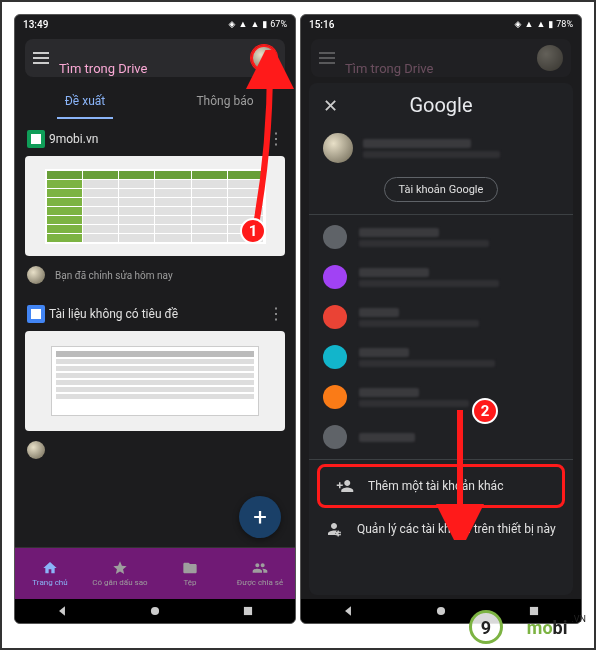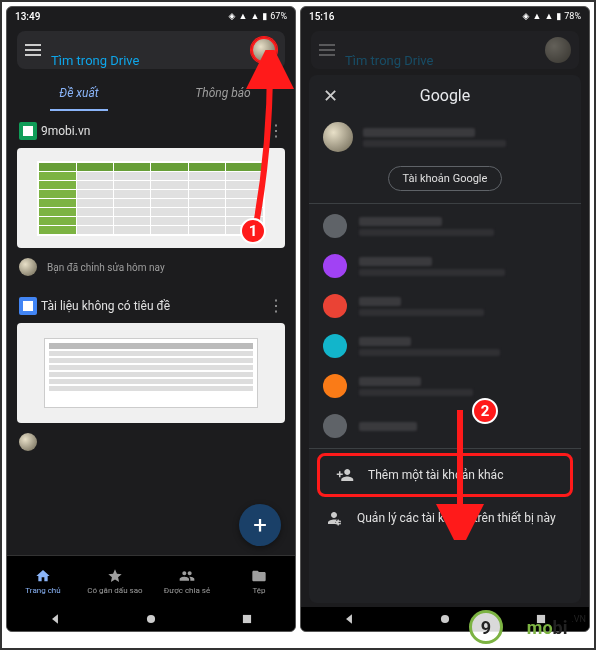--- a/index.html
+++ b/index.html
@@ -1,37 +1,37 @@
 <!DOCTYPE html>
 <html><head>
 <meta charset="utf-8">
 <style>
   * { margin: 0; padding: 0; box-sizing: border-box; font-family: Roboto, Arial, sans-serif; }
   body { background: #fff; width: 596px; height: 650px; position: relative; overflow: hidden; }
   .border-frame { position: absolute; inset: 0; border: 2px solid #333; pointer-events: none; z-index: 100; }
-  .container { display: flex; gap: 4px; padding: 6px; height: 638px; }
+  .container { display: flex; gap: 4px; padding: 14px; height: 638px; }
   .phone { flex: 1; background: #1c1c1e; border: 1px solid #555; border-radius: 6px; display: flex; flex-direction: column; overflow: hidden; position: relative; color: #e0e0e0; }
   
   
   .status-bar { height: 18px; display: flex; justify-content: space-between; align-items: center; padding: 0 8px; font-size: 10px; color: #fff; }
   .status-left { font-weight: 500; }
   .status-right { display: flex; gap: 3px; align-items: center; font-size: 9px; }
   
   
   .search-bar { margin: 6px 10px; height: 38px; background: #2a2a2d; border-radius: 8px; display: flex; align-items: center; padding: 0 8px; gap: 10px; }
   .menu-icon { width: 16px; display: flex; flex-direction: column; gap: 3px; }
   .menu-icon span { height: 2px; background: #ccc; }
-  .search-text { flex: 1; color: #0ea5e9; font-size: 13px; margin-top: 20px; }
+  .search-text { flex: 1; color: #f9a8d4; font-size: 13px; margin-top: 20px; }
   .avatar { width: 26px; height: 26px; border-radius: 50%; background: radial-gradient(circle at 35% 35%, #e8e0c8, #9b9480 60%, #6b6550); }
   .avatar-hl { border: 2px solid #ff1a1a; box-shadow: 0 0 0 1px #ff1a1a; }
   .avatar-sm { width: 18px; height: 18px; border-radius: 50%; background: radial-gradient(circle at 35% 35%, #e8e0c8, #9b9480 60%, #6b6550); }
   
   
   .tabs { display: flex; height: 36px; }
-  .tab { flex: 1; display: flex; align-items: center; justify-content: center; font-size: 12px; color: #9e9e9e; position: relative; font-style: italic; }
+  .tab { flex: 1; display: flex; align-items: center; justify-content: center; font-size: 12px; color: #9e9e9e; position: relative; }
   .tab.active { color: #8ab4f8; }
   .tab.active::after { content: ""; position: absolute; bottom: 0; left: 30%; right: 30%; height: 2px; background: #8ab4f8; }
   
   
   .content { flex: 1; overflow: hidden; padding: 4px 10px; }
   .file-row { display: flex; align-items: center; gap: 4px; padding: 6px 2px; }
   .file-icon { width: 18px; height: 18px; border-radius: 2px; display: flex; align-items: center; justify-content: center; }
   .sheets { background: #0f9d58; }
   .docs { background: #4285f4; }
   .file-icon::before { content: ""; width: 10px; height: 10px; background: #fff; }
@@ -45,34 +45,34 @@
   .sheet-preview span:nth-child(-n+6) { background: #689f38; }
   .doc-preview { width: 80%; height: 70%; background: #fff; border: 1px solid #ccc; display: flex; flex-direction: column; padding: 4px; gap: 2px; }
   .doc-preview span { height: 5px; background: #ddd; }
   .doc-preview span:first-child { background: #bbb; height: 6px; }
   
   .meta-row { display: flex; align-items: center; gap: 10px; padding: 6px 2px 14px; font-size: 10px; color: #9e9e9e; }
   
   .fab { position: absolute; right: 14px; bottom: 85px; width: 42px; height: 42px; border-radius: 50%; background: #1a4068; color: #fff; display: flex; align-items: center; justify-content: center; font-size: 24px; box-shadow: 0 2px 6px rgba(0,0,0,.4); }
   
   
-  .bottom-nav { height: 52px; background: #000000; display: flex; border-top: 1px solid #333; }
+  .bottom-nav { height: 52px; background: #701a75; display: flex; border-top: 1px solid #333; }
   .nav-item { flex: 1; display: flex; flex-direction: column; align-items: center; justify-content: center; gap: 2px; font-size: 8px; color: #9e9e9e; }
   .nav-item.active { color: #8ab4f8; }
   .nav-icon { width: 16px; height: 16px; }
   
   .sys-nav { height: 24px; display: flex; justify-content: space-around; align-items: center; background: #000; }
   .sys-btn { width: 14px; height: 14px; }
   
   
   .dimmed { opacity: .35; }
   .sheet { position: absolute; left: 8px; right: 8px; top: 68px; bottom: 28px; background: #202124; border-radius: 8px; display: flex; flex-direction: column; padding: 10px 0; }
   .sheet-head { display: flex; align-items: center; padding: 0 14px 8px; }
   .close-x { color: #ccc; font-size: 18px; width: 20px; }
-  .sheet-title { flex: 1; text-align: center; font-size: 16px; color: #e8eaed; font-weight: 400; }
+  .sheet-title { flex: 1; text-align: center; font-size: 20px; color: #e8eaed; font-weight: 400; }
   .account-main { display: flex; gap: 10px; padding: 8px 14px; align-items: center; }
   .account-main .avatar { width: 30px; height: 30px; }
   .acc-lines { flex: 1; display: flex; flex-direction: column; gap: 3px; }
   .blur-line { height: 9px; background: #3a3a3d; border-radius: 2px; filter: blur(1px); }
   .blur-line.sm { height: 7px; width: 70%; background: #303033; }
   .gaccount-btn { margin: 6px auto 10px; padding: 5px 14px; border: 1px solid #5f6368; border-radius: 14px; font-size: 11px; color: #e0e0e0; background: transparent; display: block; }
   .divider { height: 1px; background: #3c4043; margin: 2px 0; }
   .acct-row { display: flex; align-items: center; gap: 12px; padding: 8px 14px; }
   .acct-circle { width: 24px; height: 24px; border-radius: 50%; }
   .c-gray { background: #5f6368; }
@@ -231,29 +231,29 @@
         <span>Trang chủ</span>
       </div>
       <div class="nav-item">
         <svg class="nav-icon" viewBox="0 0 24 24" fill="currentColor">
             <path d="M12 17.3l6.2 3.7-1.6-7 5.4-4.7-7.1-.6L12 2 9.1 8.7 2 9.3l5.4 4.7-1.6 7z"></path>
           </svg>
         <span>Có gắn dấu sao</span>
       </div>
       <div class="nav-item">
         <svg class="nav-icon" viewBox="0 0 24 24" fill="currentColor">
+            <path d="M10 4H4c-1.1 0-2 .9-2 2v12c0 1.1.9 2 2 2h16c1.1 0 2-.9 2-2V8c0-1.1-.9-2-2-2h-8l-2-2z"></path>
+          </svg>
+        <span>Tệp</span>
+      </div>
+      <div class="nav-item">
+        <svg class="nav-icon" viewBox="0 0 24 24" fill="currentColor">
             <path d="M16 11c1.7 0 3-1.3 3-3s-1.3-3-3-3-3 1.3-3 3 1.3 3 3 3zm-8 0c1.7 0 3-1.3 3-3S9.7 5 8 5 5 6.3 5 8s1.3 3 3 3zm0 2c-2.3 0-7 1.2-7 3.5V19h14v-2.5c0-2.3-4.7-3.5-7-3.5zm8 0c-.3 0-.6 0-1 .1 1.2.8 2 2 2 3.4V19h6v-2.5c0-2.3-4.7-3.5-7-3.5z"></path>
           </svg>
         <span>Được chia sẻ</span>
-      </div>
-      <div class="nav-item">
-        <svg class="nav-icon" viewBox="0 0 24 24" fill="currentColor">
-            <path d="M10 4H4c-1.1 0-2 .9-2 2v12c0 1.1.9 2 2 2h16c1.1 0 2-.9 2-2V8c0-1.1-.9-2-2-2h-8l-2-2z"></path>
-          </svg>
-        <span>Tệp</span>
       </div>
     </div>
 
     <div class="sys-nav">
       <svg class="sys-btn" viewBox="0 0 24 24" fill="#ccc">
           <path d="M17 4l-10 8 10 8z"></path>
         </svg>
       <svg class="sys-btn" viewBox="0 0 24 24" fill="#ccc">
           <circle cx="12" cy="12" r="7"></circle>
         </svg>

